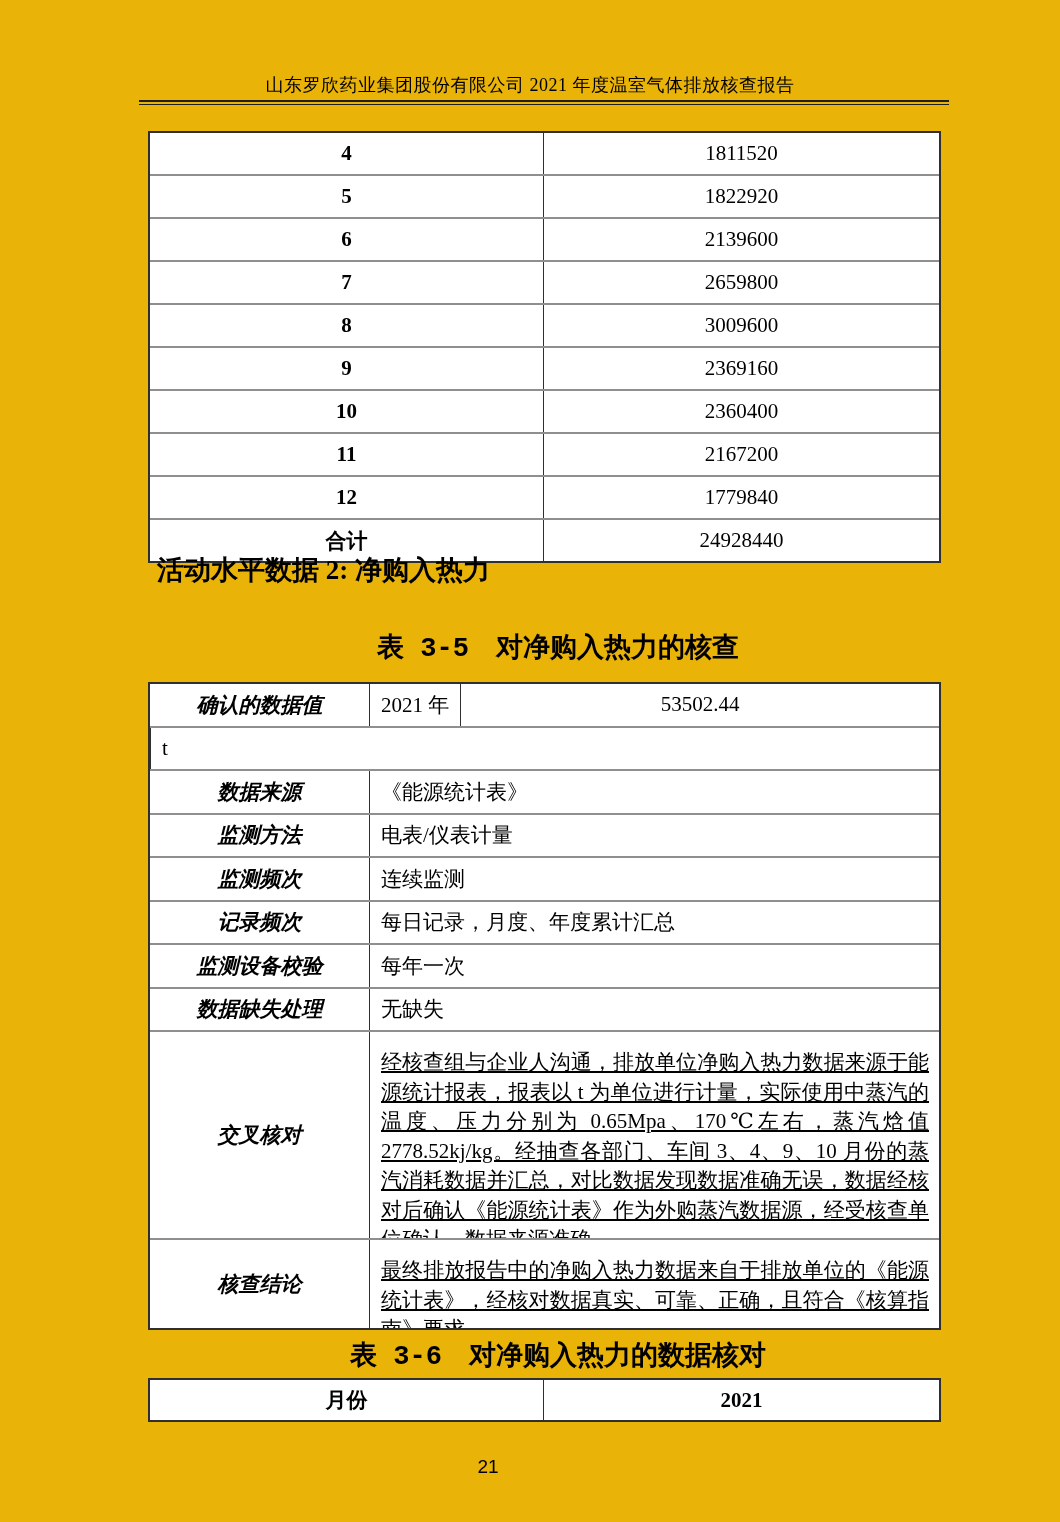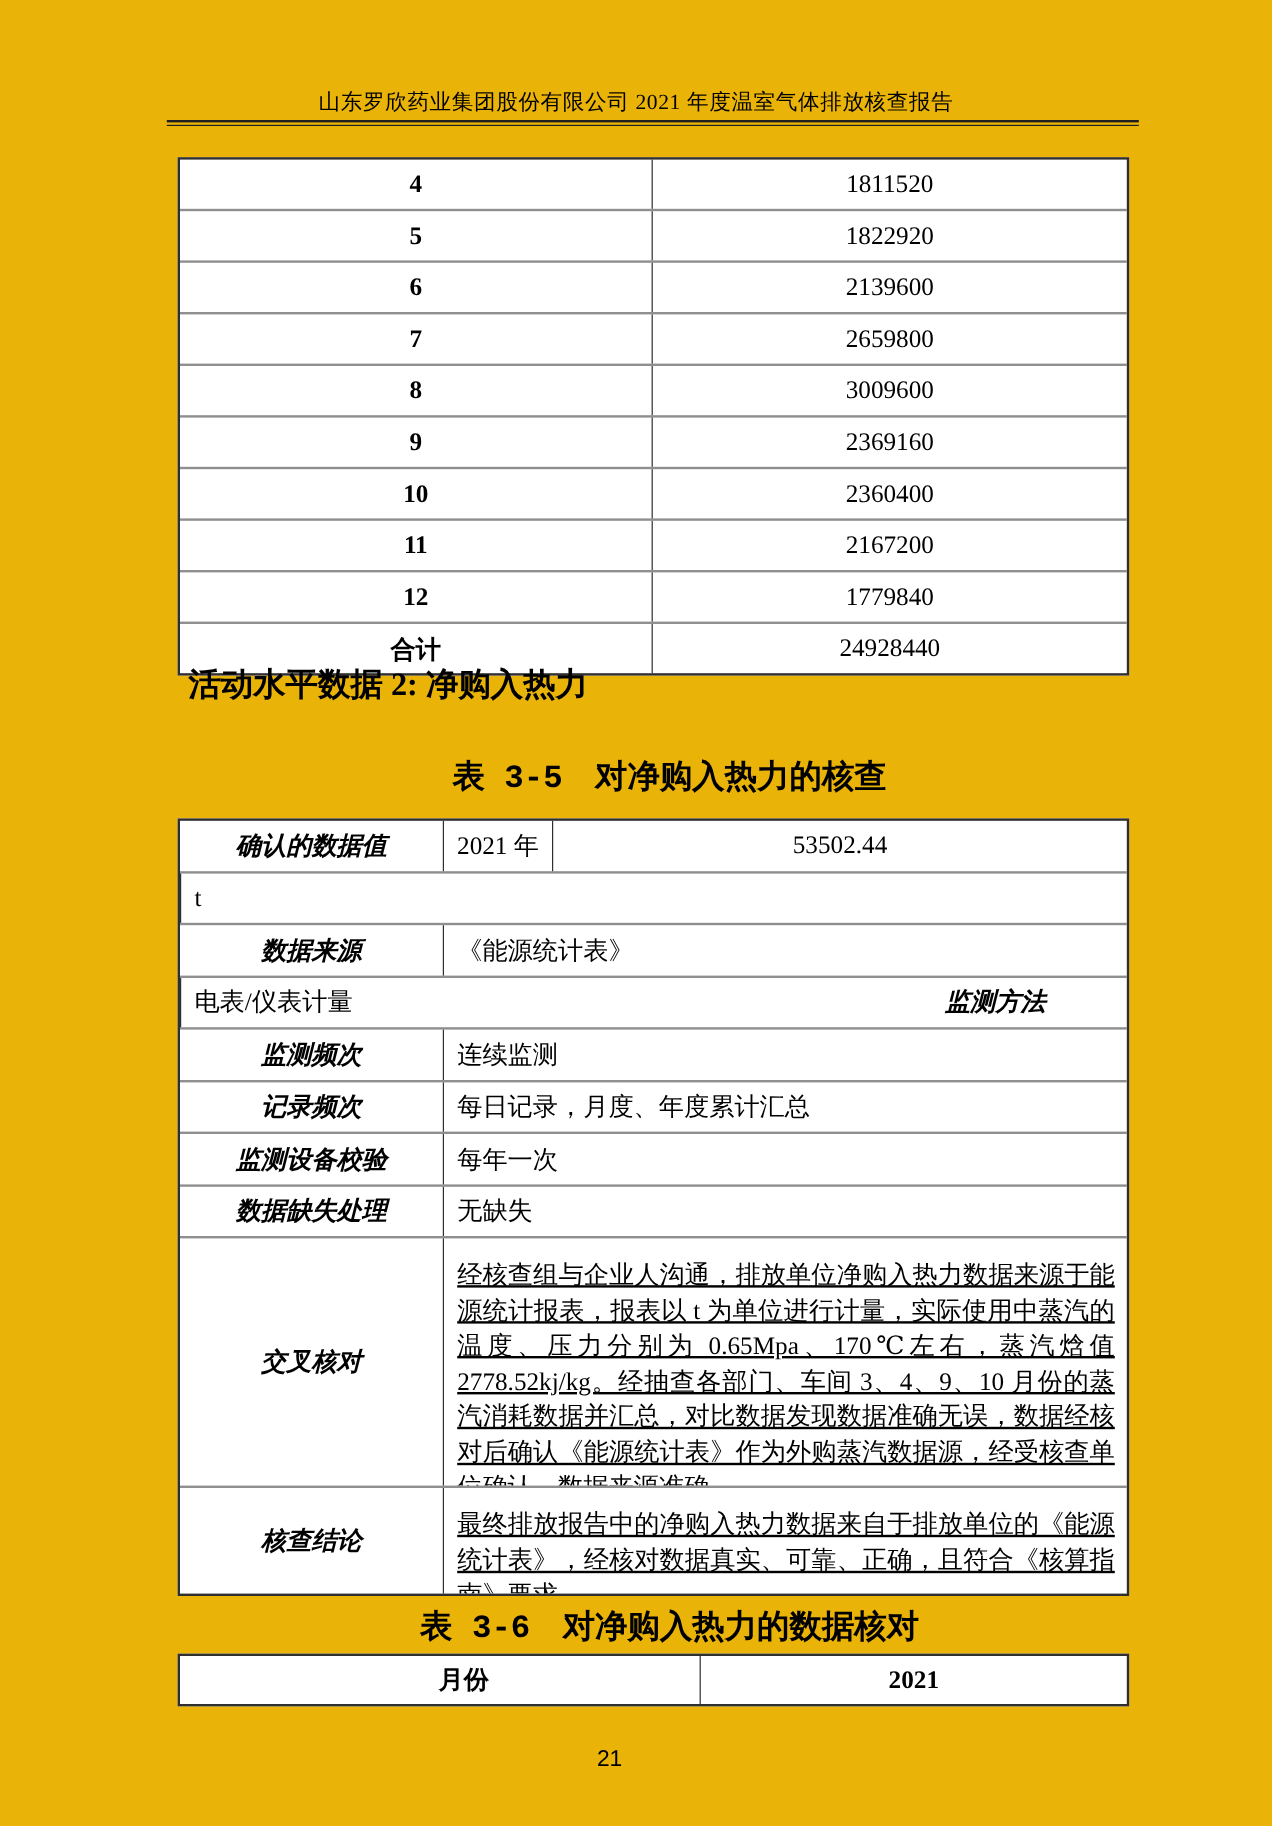--- a/index.html
+++ b/index.html
@@ -44,40 +44,39 @@
   .t35 .lab { flex:0 0 219px;font-style:italic; }
   .t35 .yr  { flex:0 0 91px; }
   .t35 .val { flex:1; }
   .t35-cross { height:206px; }
   .t35-concl { height:88px; }
   .longtext {
     display:block; text-align:justify;
     padding:16px 10px 0 11px; line-height:29.5px; font-size:21px;text-decoration:underline;
   }
   
-  .t36-row { height:40px;padding-left:40px; }
+  .t36-row { height:40px; }
   .t36 .c1 { flex:0 0 393px; }
   .t36 .c2 { flex:1; }
   
   .section-heading {
     position:absolute; left:157px; top:552px;
     font-size:27px; font-weight:bold;
   }
   .table-title {
     position:absolute; left:148px; width:820px;
     text-align:center; font-size:27px; font-weight:bold;font-family:Liberation Mono, monospace;
   }
   .title-35 { top:629px; }
   .title-36 { top:1337px; }
   
   .page-number {
     position:absolute; top:1456px; left:0; width:976px;
     text-align:center; font-size:19px;
     font-family:"Liberation Sans","DejaVu Sans",sans-serif;
-    padding-left:20px;
   }
 </style>
 </head>
 <body>
 
 <div class="page">
 
   <div class="header-text">山东罗欣药业集团股份有限公司 2021 年度温室气体排放核查报告</div>
   <div class="header-rule"></div>
 
@@ -135,22 +134,22 @@
       <div class="cell vline val">53502.44</div>
     </div>
     <div class="t-row t35-row">
       <div class="cell vline val left">t</div>
     </div>
     <div class="t-row t35-row">
       <div class="cell bold lab">数据来源</div>
       <div class="cell vline val left">《能源统计表》</div>
     </div>
     <div class="t-row t35-row">
+      <div class="cell bold lab">监测方法</div>
       <div class="cell vline val left">电表/仪表计量</div>
-      <div class="cell bold lab">监测方法</div>
     </div>
     <div class="t-row t35-row">
       <div class="cell bold lab">监测频次</div>
       <div class="cell vline val left">连续监测</div>
     </div>
     <div class="t-row t35-row">
       <div class="cell bold lab">记录频次</div>
       <div class="cell vline val left">每日记录，月度、年度累计汇总</div>
     </div>
     <div class="t-row t35-row">

